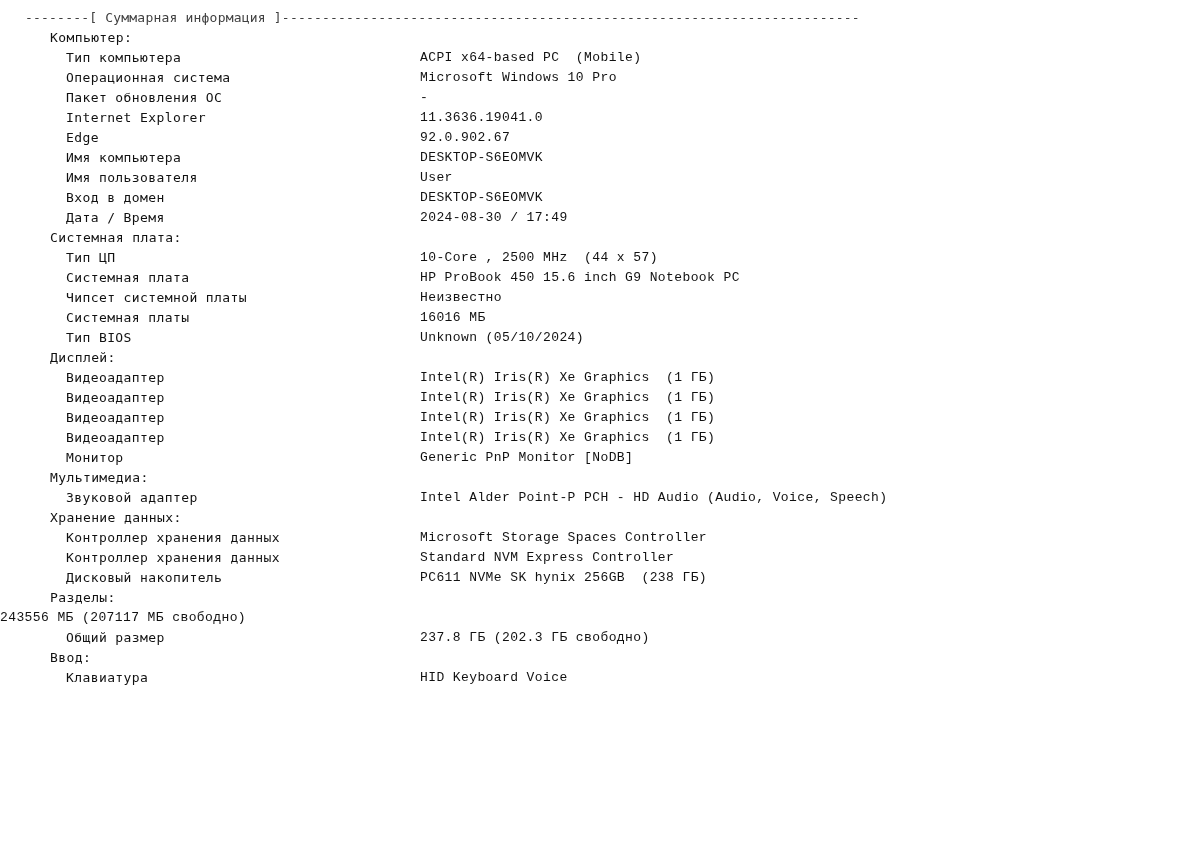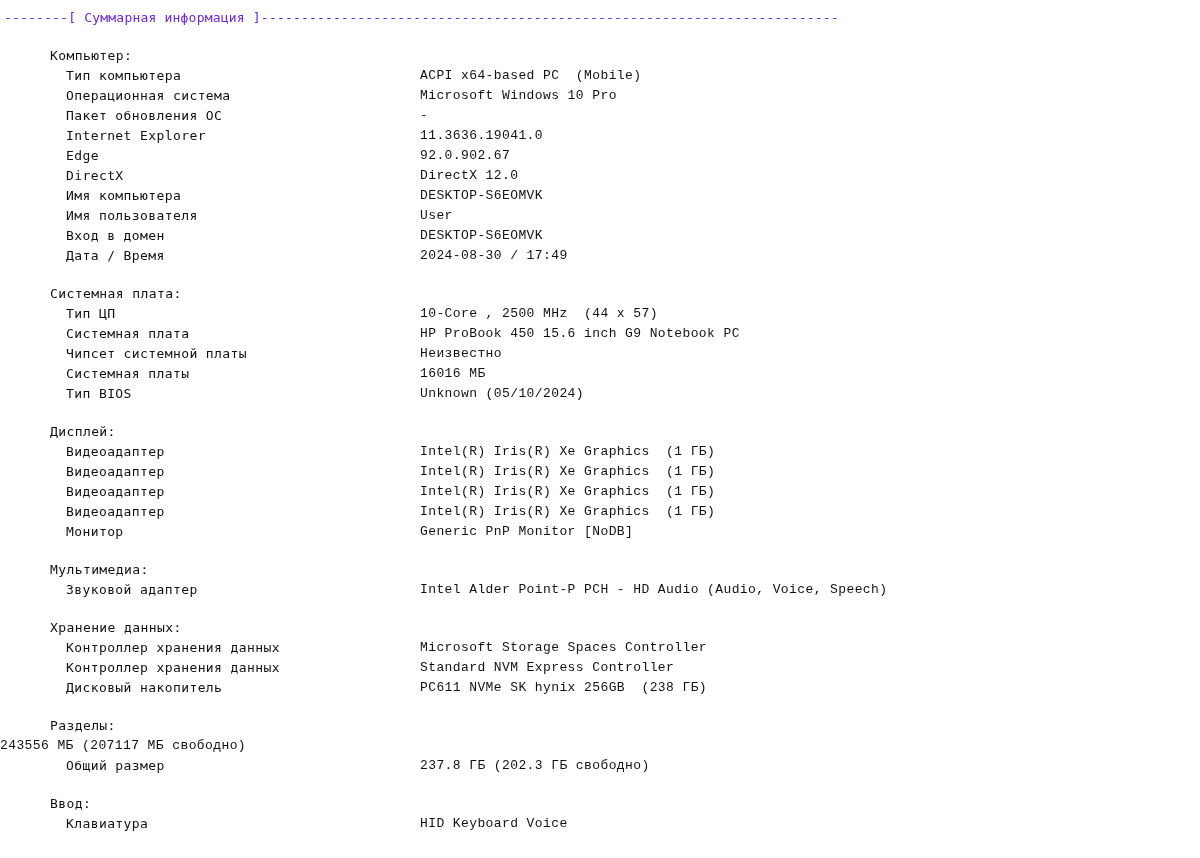--- a/index.html
+++ b/index.html
@@ -16,26 +16,25 @@
     color: #1a1a1a;
   }
   .report {
     padding: 8px 0 0 0;
     letter-spacing: 0.4px;
   }
   .header-line {
     white-space: pre;
     font-size: 13px;
     line-height: 20px;
-    padding-left: 4px;
-    color: #6d28d9;
+    padding-left: 25px;
+    color: #404040;
     letter-spacing: 0.2px;
   }
   .section {
-    margin-top: 18px;
   }
   .section-title {
     padding-left: 50px;
     line-height: 20px;
     white-space: pre;
     color: #111;
   }
   .row {
     display: flex;
     line-height: 20px;
@@ -73,24 +72,20 @@
           <div class="label">Пакет обновления ОС</div>
           <div class="value">-</div>
         </div>
         <div class="row">
           <div class="label">Internet Explorer</div>
           <div class="value">11.3636.19041.0</div>
         </div>
         <div class="row">
           <div class="label">Edge</div>
           <div class="value">92.0.902.67</div>
-        </div>
-        <div class="row">
-          <div class="label">DirectX</div>
-          <div class="value">DirectX 12.0</div>
         </div>
         <div class="row">
           <div class="label">Имя компьютера</div>
           <div class="value">DESKTOP-S6EOMVK</div>
         </div>
         <div class="row">
           <div class="label">Имя пользователя</div>
           <div class="value">User</div>
         </div>
         <div class="row">

